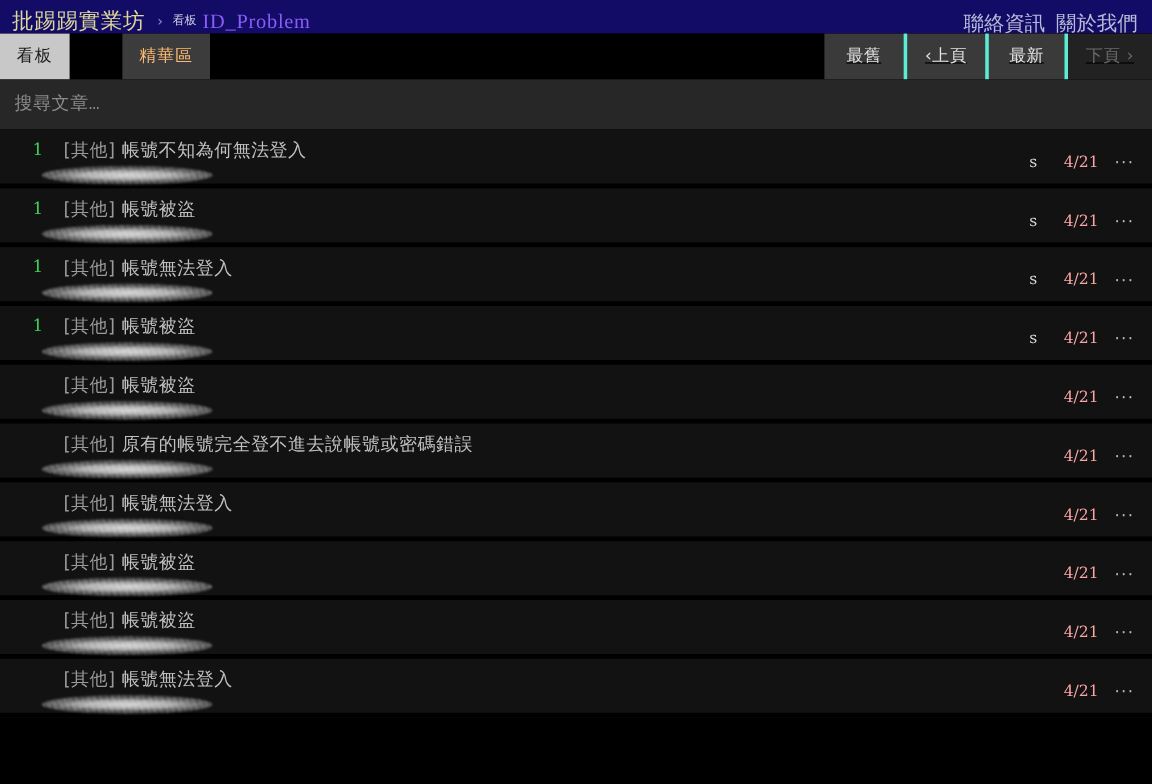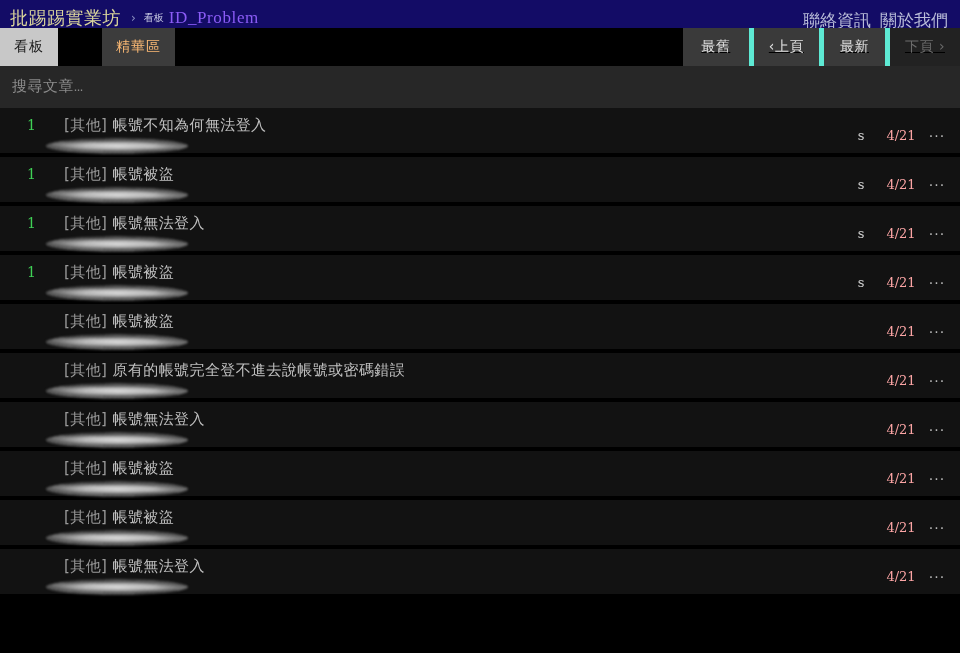--- a/index.html
+++ b/index.html
@@ -123,21 +123,21 @@
 
   .pg-btn {
     min-width: 66px;
     padding: 0 15px;
     background: #3a3a3a;
     color: #e2e2e2;
     font-size: 14px;
     display: flex;
     align-items: center;
     justify-content: center;
-    border-left: 5px solid #5eead4;
+    border-left: 3px solid #5eead4;
     cursor: pointer;
     white-space: nowrap;
     letter-spacing: 0.5px;
   }
   .pg-btn:first-child { border-left: none; }
   .pg-btn.disabled {
     background: #222222;
     color: #6b6b6b;
     cursor: default;
   }
@@ -197,21 +197,21 @@
     color: #3fd156;
     font-size: 14px;
     line-height: 22px;
     font-family: "DejaVu Serif", "Liberation Serif", serif;
     padding-right: 0;
     margin-left: 14px;
   }
   .count.empty { color: transparent; }
 
   .titlewrap {
-    margin-left: 28px;
+    margin-left: 17px;
     min-width: 0;
     flex: 1 1 auto;
   }
 
   .title {
     font-size: 15px;
     line-height: 22px;
     color: #c0c0c0;
     white-space: nowrap;
     overflow: hidden;

